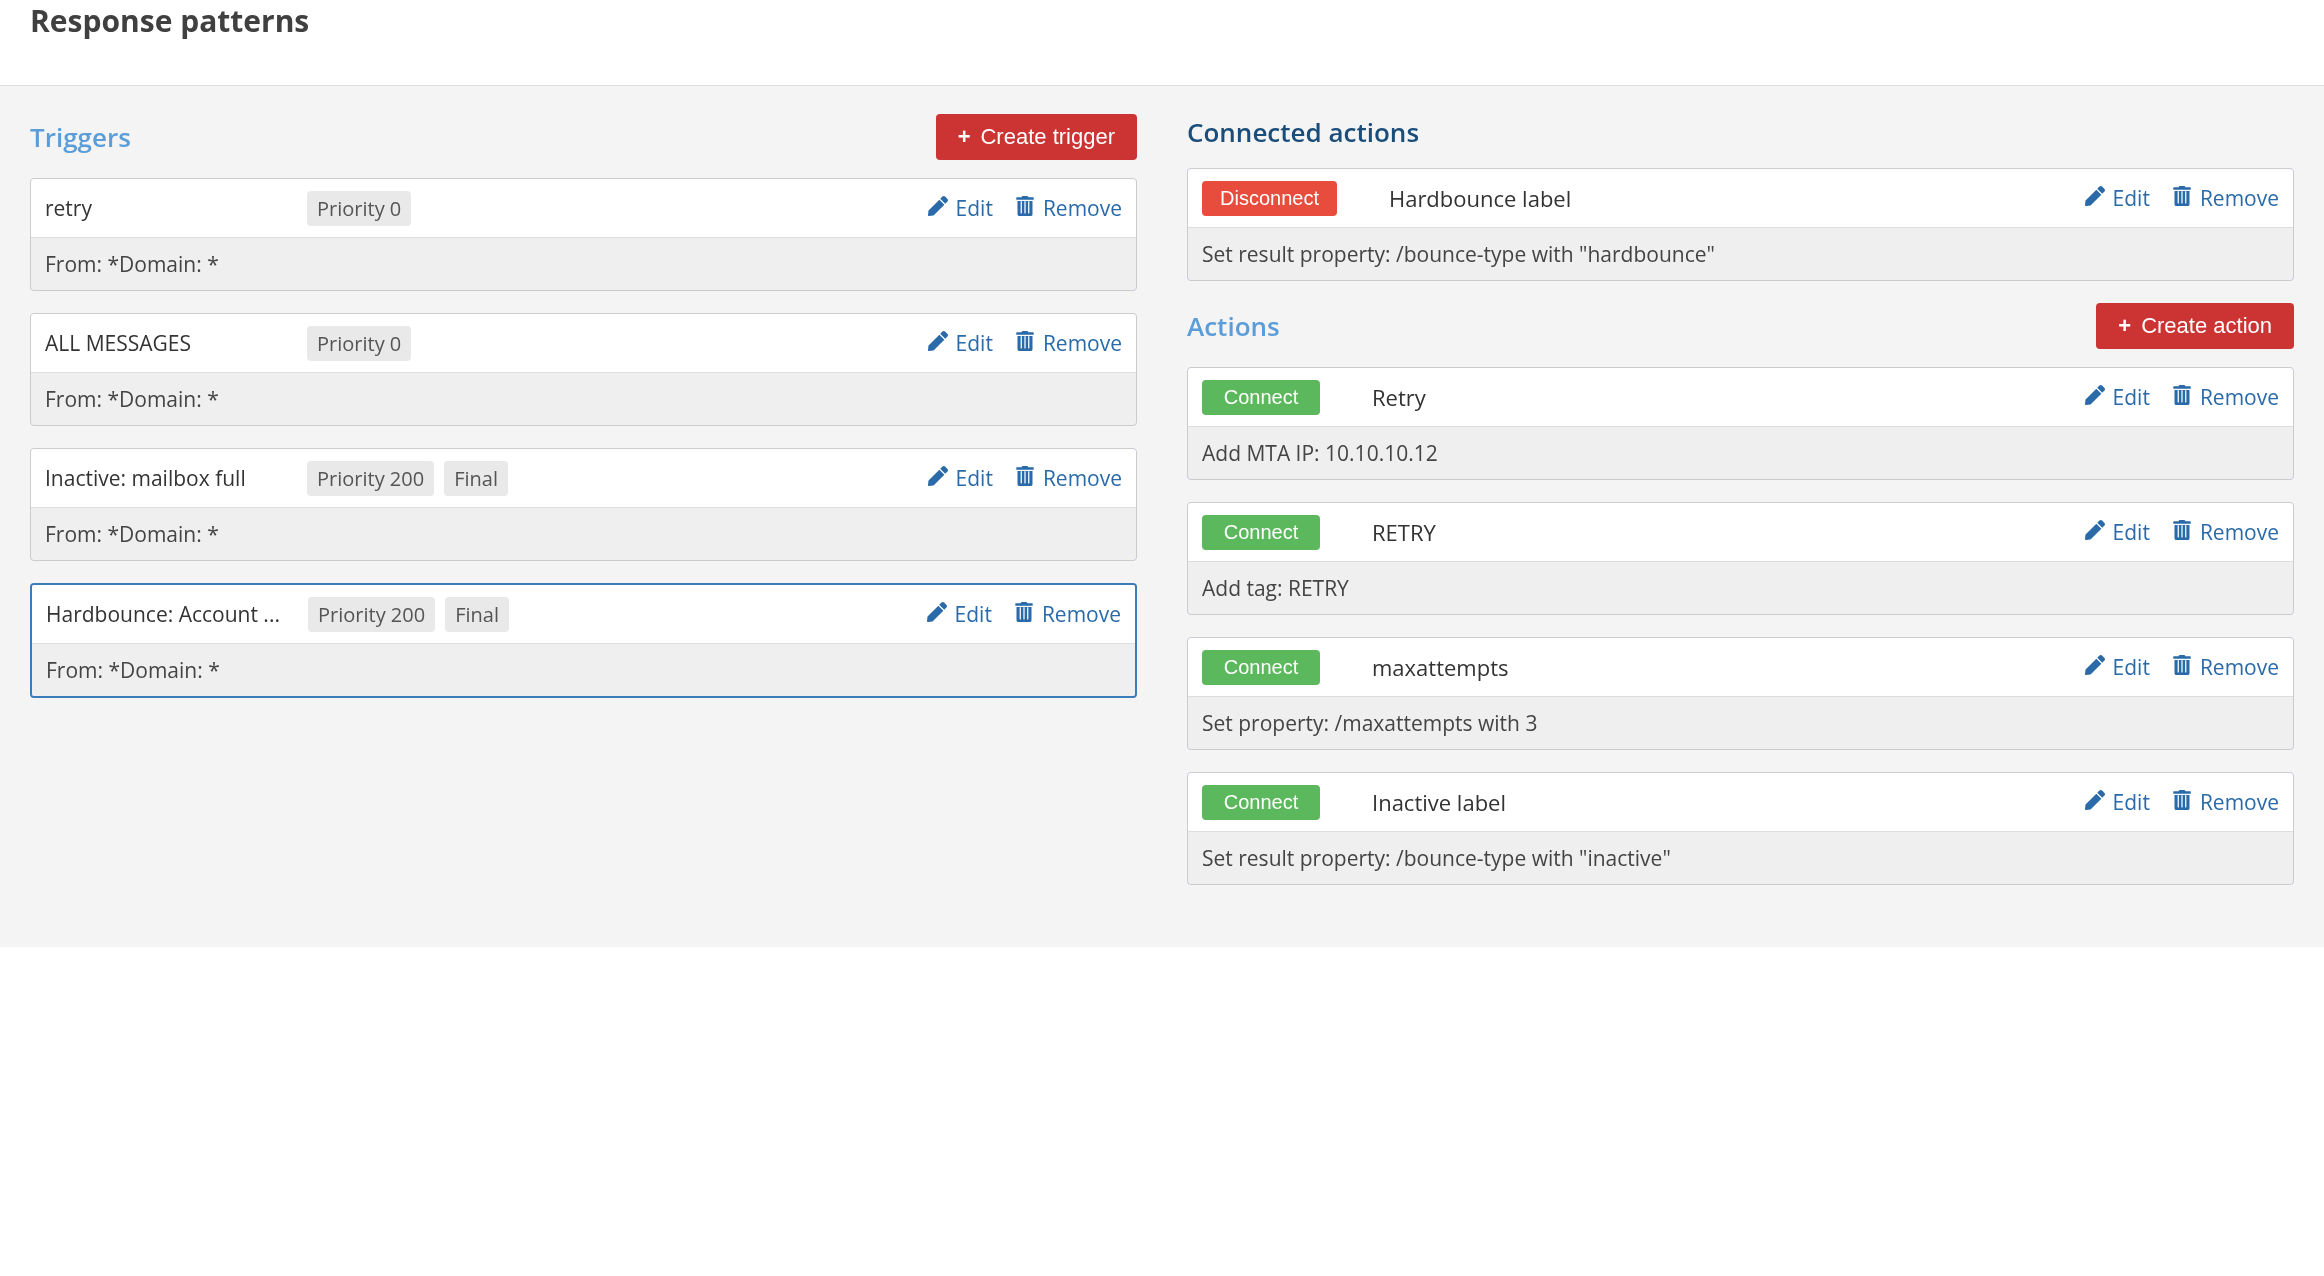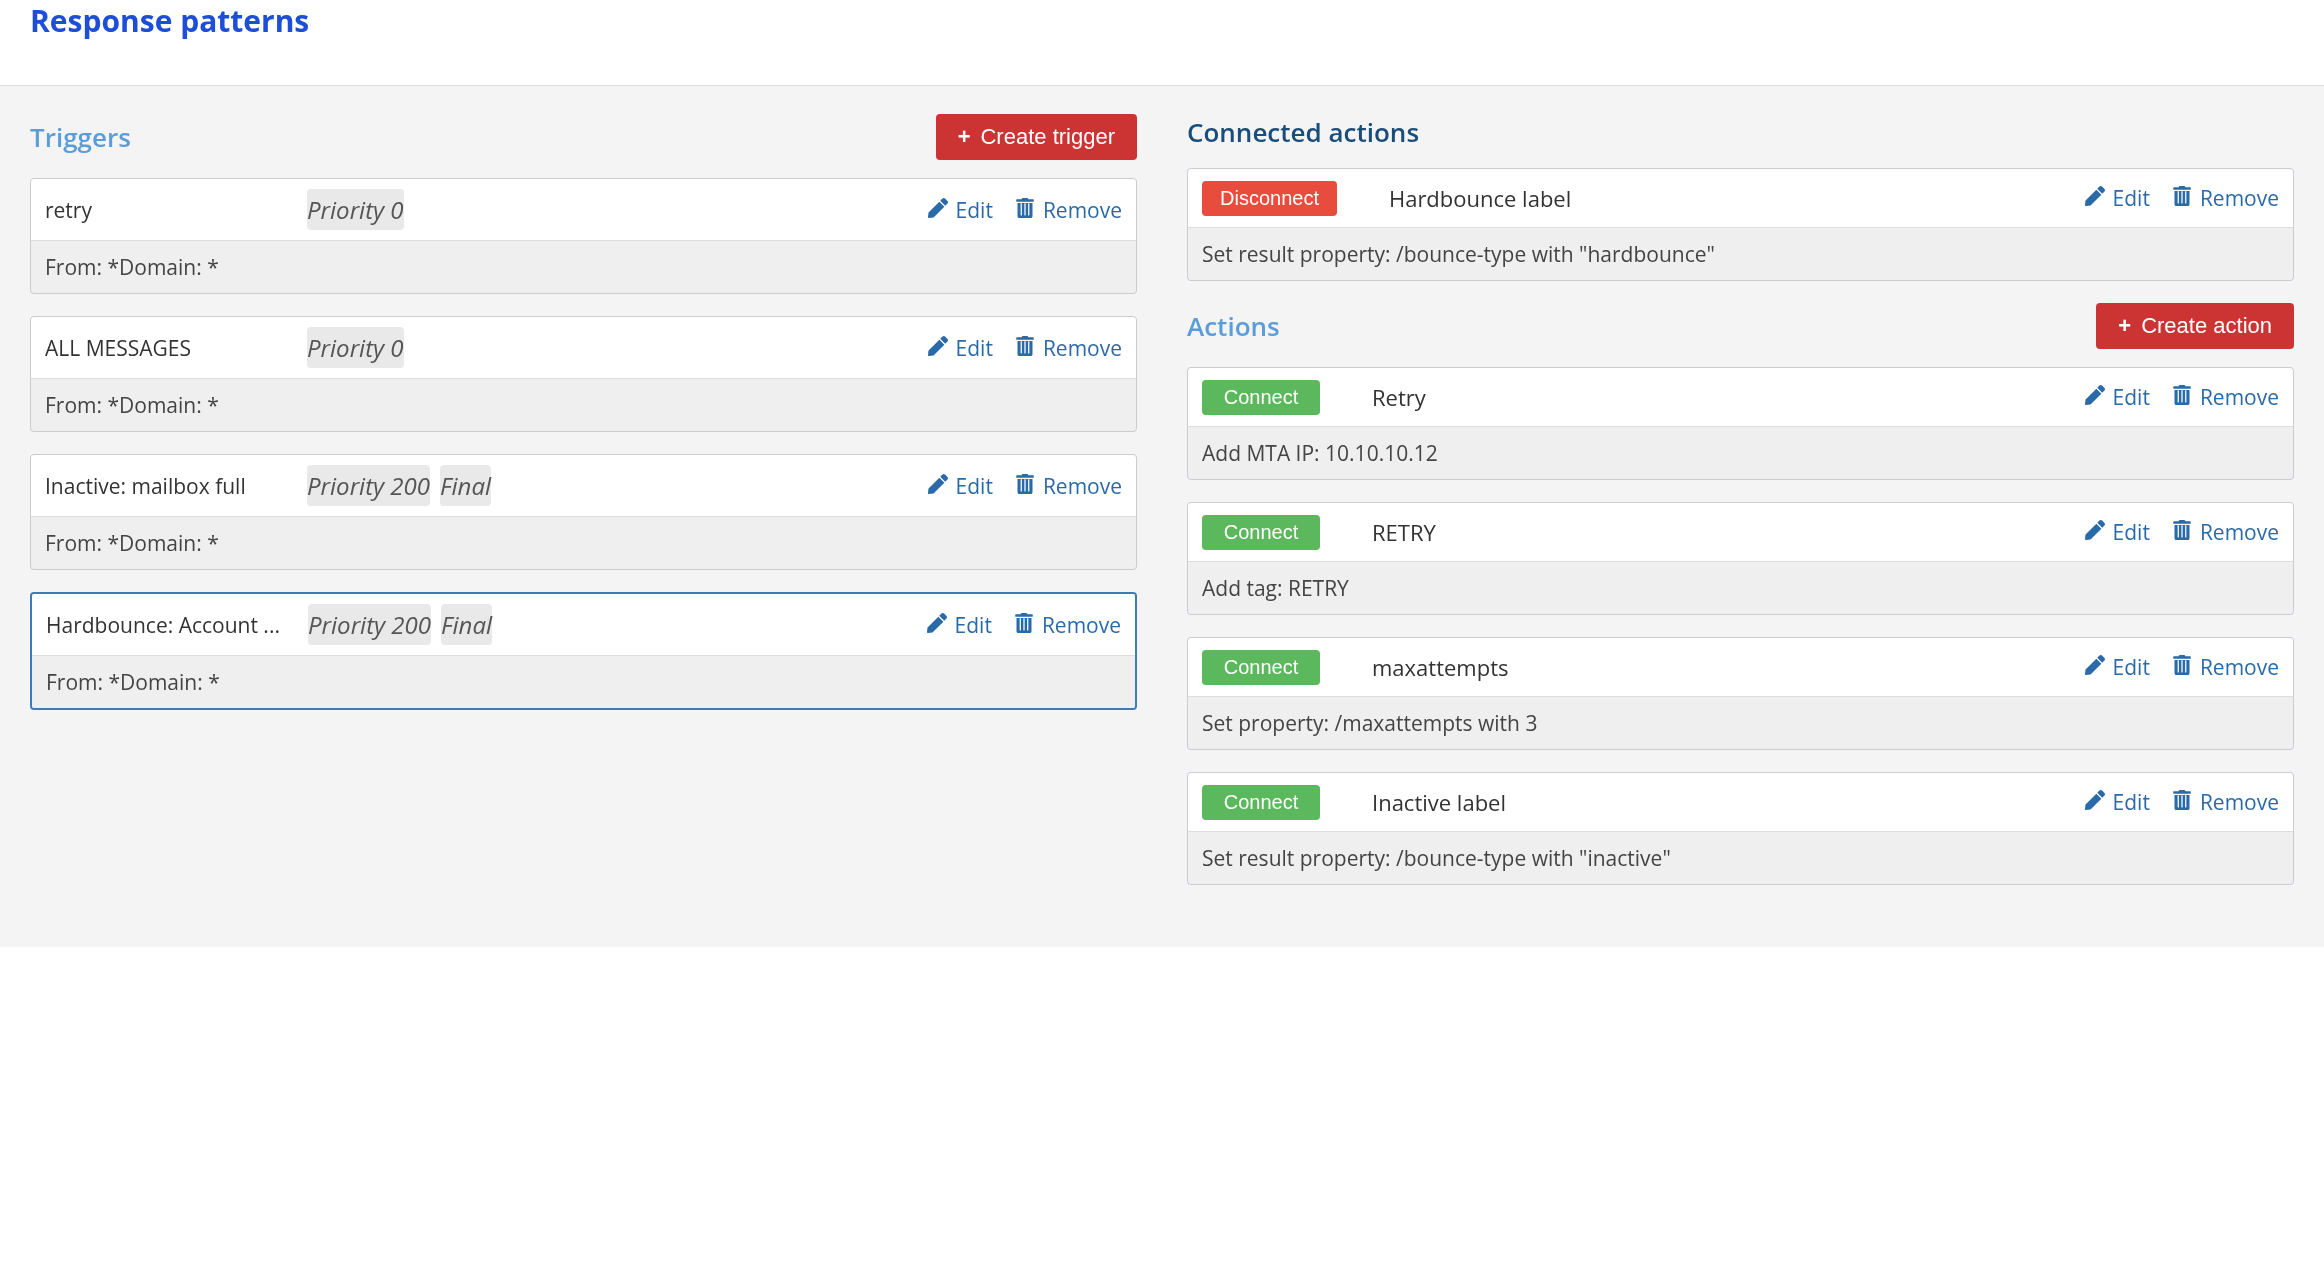--- a/index.html
+++ b/index.html
@@ -1,34 +1,34 @@
 <!DOCTYPE html>
 <html><head>
 <meta charset="utf-8">
 <style>
 * { box-sizing: border-box; margin: 0; padding: 0; }
 body { font-family: "Open Sans", "Segoe UI", -apple-system, Helvetica, Arial, sans-serif; color: #333; background: #fff; font-size: 21px; }
 .page-header { padding: 0 30px 30px 30px; }
-.page-title { color: #1d4ed8; font-size: 30px; font-weight: 700; margin-bottom: 14px; }
+.page-title { color: #404040; font-size: 30px; font-weight: 700; margin-bottom: 14px; }
 .page-desc { color: #333; font-size: 22px; }
 .main-area { background: #f4f4f4; border-top: 1px solid #ddd; padding: 28px 30px 40px 30px; display: flex; gap: 50px; }
 .col { flex: 1; min-width: 0; }
 .section-head { display: flex; align-items: center; justify-content: space-between; margin-bottom: 18px; }
 .section-title { font-size: 26px; font-weight: 600; }
 .title-triggers, .title-actions { color: #5a9dd8; }
 .title-connected { color: #1a4d7a; }
 .btn-create { background: #c33; color: #fff; border: none; border-radius: 4px; padding: 10px 22px; font-size: 22px; font-weight: 500; cursor: pointer; display: inline-flex; align-items: center; gap: 10px; }
 .btn-create .plus { font-weight: 700; font-size: 22px; line-height: 1; }
 .card { border: 1px solid #ccc; border-radius: 4px; background: #c4b5fd; margin-bottom: 22px; overflow: hidden; }
 .card.selected { border: 2px solid #3a7db8; }
 .card-top { display: flex; align-items: center; padding: 10px 14px; gap: 12px; min-height: 58px; background: #fff; }
 .card-bottom { background: #efefef; border-top: 1px solid #ddd; padding: 12px 14px; color: #444; font-size: 21px; }
 .trig-name { flex: 0 0 auto; min-width: 250px; font-size: 21px; color: #333; white-space: nowrap; overflow: hidden; text-overflow: ellipsis; }
 .badges { display: flex; gap: 10px; flex: 1; }
-.badge { background: #e9e9e9; color: #555; border-radius: 4px; padding: 4px 0; font-size: 24px; font-style: italic; }
+.badge { background: #e9e9e9; color: #555; border-radius: 4px; padding: 4px 10px; font-size: 20px; }
 .row-actions { margin-left: auto; display: flex; align-items: center; gap: 22px; }
 .link-action { color: #2a6aa8; font-size: 21px; cursor: pointer; display: inline-flex; align-items: center; gap: 8px; user-select: none; }
 .link-action svg { width: 20px; height: 20px; }
 .tag-btn { color: #fff; border: none; border-radius: 4px; padding: 6px 18px; font-size: 20px; font-weight: 400; cursor: pointer; min-width: 118px; text-align: center; }
 .tag-disconnect { background: #e74c3c; }
 .tag-connect { background: #5cb85c; }
 .action-name { font-size: 22px; color: #333; margin-left: 40px; flex: 1; }
 </style>
 </head>
 <body>

